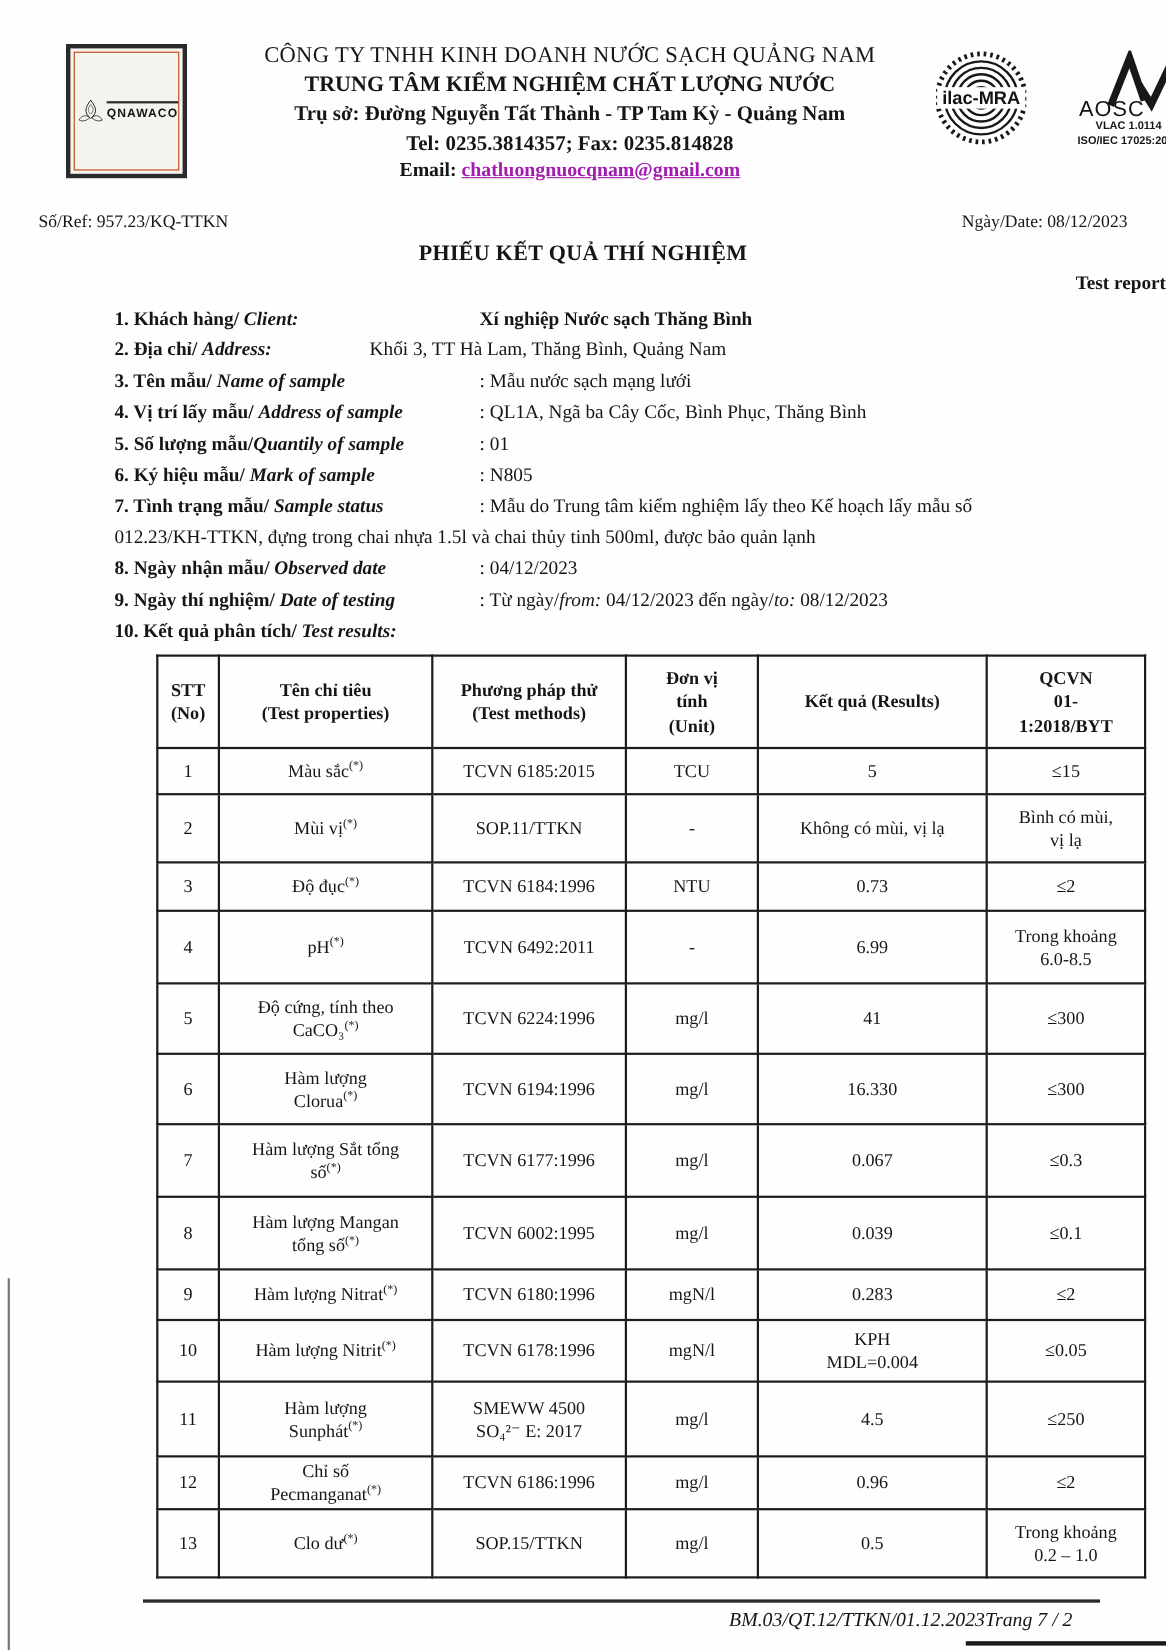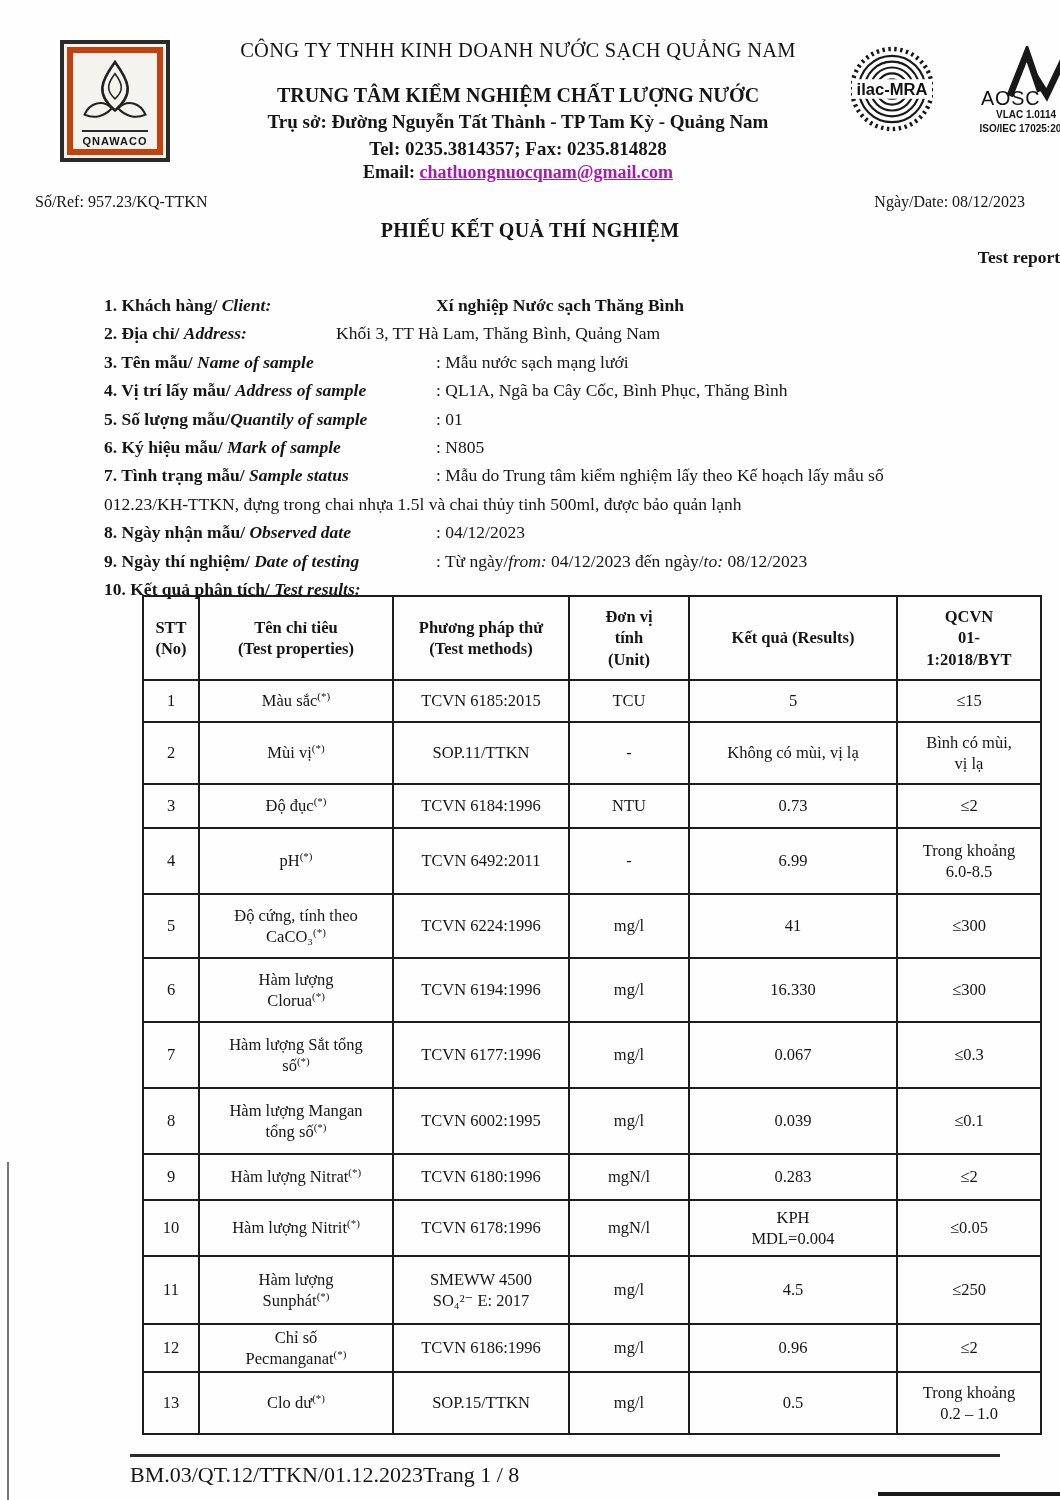--- a/index.html
+++ b/index.html
@@ -4,42 +4,42 @@
 <style>
   html,body{margin:0;padding:0;background:#e8e8e8;}
   .page{
     position:relative;width:1060px;height:1500px;margin:0 auto;background:#fefefe;
     font-family:"Liberation Serif","DejaVu Serif",serif;color:#151515;overflow:hidden;
   }
   
   .header{position:absolute;top:38px;left:0;width:100%;height:135px;}
   .qlogo{position:absolute;left:60px;top:2px;width:110px;height:122px;border:4px solid #2a2a2a;
          background:#f5f3ee;box-sizing:border-box;padding:3px;}
-  .qlogo-inner{border:6px solid #c2410c;height:100%;box-sizing:border-box;display:flex;flex-direction:column;align-items:center;}
+  .qlogo-inner{border:1px solid #c2410c;height:100%;box-sizing:border-box;display:flex;flex-direction:row;align-items:center;}
   .qlogo-inner svg{flex:1;width:100%;}
   .qlogo-label{border-top:2px solid #2a2a2a;text-align:center;font-family:"Liberation Sans","DejaVu Sans",sans-serif;
          font-size:11px;font-weight:bold;letter-spacing:1px;padding:3px 0 2px;}
   .hcenter{position:absolute;left:182px;top:0;width:672px;text-align:center;line-height:1.22;}
   .h-line1{font-size:20.5px;letter-spacing:.3px;}
-  .h-line2{font-size:20px;font-weight:bold;margin-top:20px;}
+  .h-line2{font-size:20px;font-weight:bold;margin-top:2px;}
   .h-line3{font-size:19px;font-weight:bold;margin-top:3px;}
   .h-line4{font-size:19px;font-weight:bold;margin-top:3px;}
   .h-line5{font-size:18px;font-weight:bold;margin-top:2px;}
   .email-link{text-decoration:underline;color:#a21caf;}
   .ilac{position:absolute;left:851px;top:3px;width:82px;height:96px;}
   .ilac svg{width:100%;height:100%;}
   .aosc{position:absolute;left:968px;top:8px;width:116px;text-align:center;}
   .aosc svg{width:94px;height:62px;display:block;margin:0 auto;}
   .aosc-sub{font-family:"Liberation Sans","DejaVu Sans",sans-serif;font-size:10px;font-weight:bold;line-height:1.35;}
   
   .meta-row{position:absolute;top:193px;left:35px;width:990px;display:flex;justify-content:space-between;font-size:16px;}
   .title{position:absolute;top:219px;left:0;width:100%;text-align:center;font-size:20px;font-weight:bold;letter-spacing:.3px;}
   .subtitle{position:absolute;top:247px;left:0;width:100%;text-align:right;font-size:17.5px;font-weight:bold;}
   
-  .info{position:absolute;top:291px;left:104px;width:910px;font-size:17.5px;}
+  .info{position:absolute;top:275px;left:104px;width:910px;font-size:17.5px;}
   .info-line{display:flex;line-height:28.4px;}
   .lbl{font-weight:bold;flex:0 0 332px;white-space:nowrap;}
   .lbl i{font-weight:bold;}
   .lbl-w2{flex:0 0 232px;}
   .val{white-space:nowrap;}
   .vbold{font-weight:bold;}
   .cont-line{line-height:28.4px;white-space:nowrap;}
   .sect{font-weight:bold;line-height:28.4px;}
   .sect i{font-weight:bold;}
   
@@ -58,21 +58,21 @@
   .results-table tbody tr:nth-child(7){height:66px;}
   .results-table tbody tr:nth-child(8){height:66px;}
   .results-table tbody tr:nth-child(9){height:46px;}
   .results-table tbody tr:nth-child(10){height:56px;}
   .results-table tbody tr:nth-child(11){height:68px;}
   .results-table tbody tr:nth-child(12){height:48px;}
   .results-table tbody tr:nth-child(13){height:62px;}
   sup.fn{font-size:11px;line-height:0;vertical-align:super;}
   
   .footer-rule{position:absolute;top:1454px;left:130px;width:870px;border-top:3px solid #2a2a2a;}
-  .footer{position:absolute;top:1462px;left:130px;width:845px;display:flex;justify-content:flex-start;font-size:22px;}
+  .footer{position:absolute;top:1462px;left:130px;width:845px;display:flex;justify-content:flex-end;font-size:18px;font-style:italic;}
   
   .artifact-left{position:absolute;left:7px;top:1162px;width:2px;height:338px;background:#555;opacity:.8;}
   .artifact-bottom{position:absolute;left:878px;top:1492px;width:182px;height:4px;background:#1a1a1a;}
 </style>
 </head>
 <body>
 
 <div class="page">
 
   <div class="header">
@@ -329,19 +329,19 @@
         <td>0.5</td>
         <td>Trong khoảng
 0.2 – 1.0</td>
       </tr>
     </tbody>
   </table>
 
   <div class="footer-rule"></div>
   <div class="footer">
     <span>BM.03/QT.12/TTKN/01.12.2023</span>
-    <span>Trang 1 / 8</span>
+    <span>Trang 7 / 2</span>
   </div>
 
   <div class="artifact-left"></div>
   <div class="artifact-bottom"></div>
 
 </div>
 
 </body></html>

